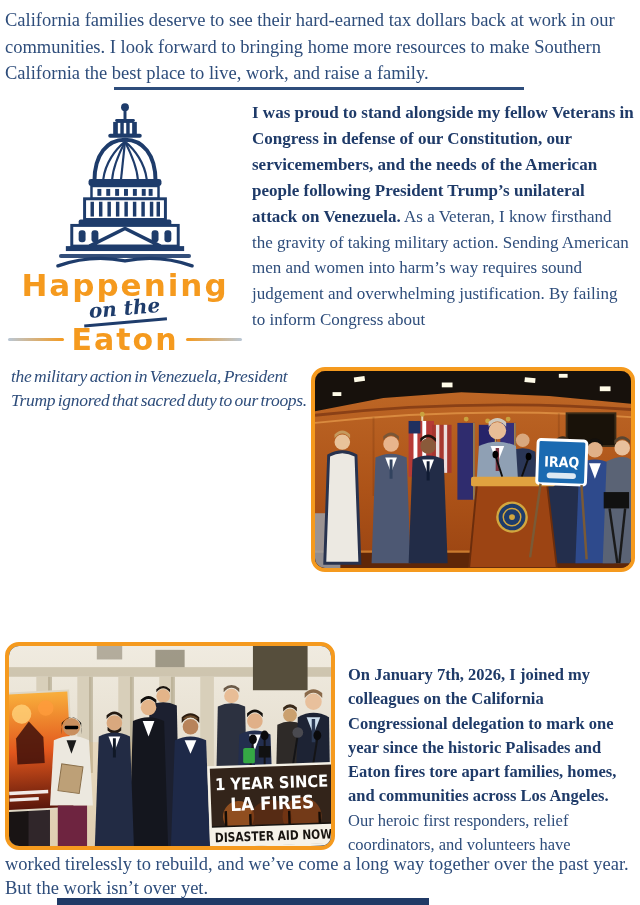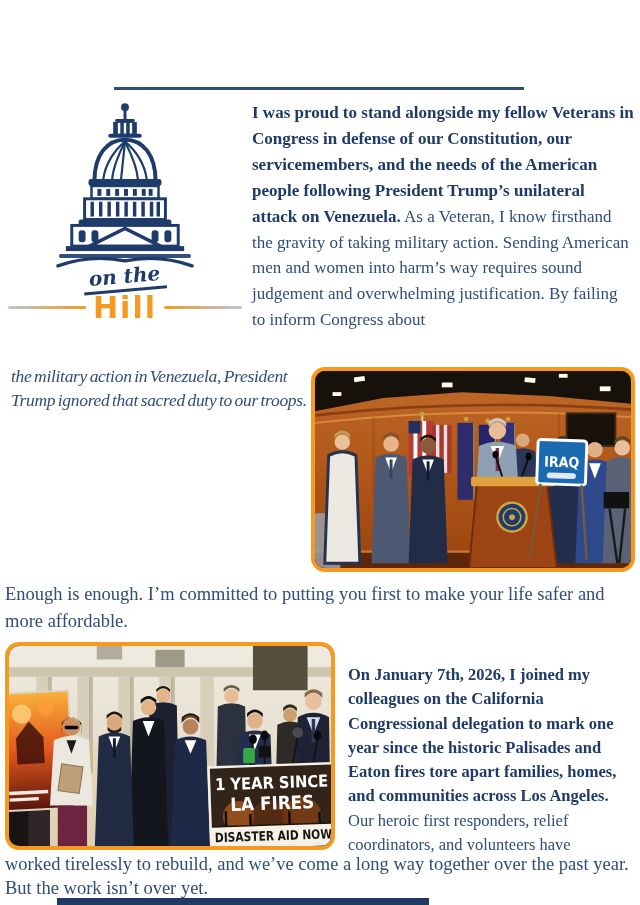--- a/index.html
+++ b/index.html
@@ -42,20 +42,21 @@
   .photo2{left:5px;top:642px;width:330px;height:208px;}
 
   .bottom-bar{left:57px;top:898px;width:372px;height:7px;background:#203a66;}
   .sign-font{font-family:"DejaVu Sans",sans-serif;font-weight:bold;}
 </style>
 </head>
 <body>
 
 <div class="page">
 
+  <p class="intro abs">California families deserve to see their hard-earned tax dollars back at work in our communities. I look forward to bringing home more resources to make Southern California the best place to live, work, and raise a family.</p>
 
   <div class="divider abs"></div>
 
   <div class="logo abs">
     <svg class="dome" width="138" height="172" viewBox="0 0 140 172">
       <g fill="#1e3c6b">
         <circle cx="70" cy="7" r="4"></circle>
         <rect x="68.5" y="9" width="3" height="11"></rect>
         <rect x="60" y="19" width="20" height="3" rx="1.5"></rect>
         <rect x="58" y="22" width="24" height="13"></rect>
@@ -103,24 +104,25 @@
         <rect x="23" y="132" width="7" height="12" rx="3"></rect>
           <rect x="36" y="132" width="7" height="12" rx="3"></rect>
         <rect x="97" y="132" width="7" height="12" rx="3"></rect>
           <rect x="110" y="132" width="7" height="12" rx="3"></rect>
       </g>
       <path d="M34,148 L70,130 L106,148 Z" fill="#fff" stroke="#1e3c6b" stroke-width="3.5"></path>
       <rect x="10" y="148" width="120" height="5" fill="#1e3c6b"></rect>
       <rect x="3" y="156" width="134" height="4" rx="2" fill="#1e3c6b" opacity="0.9"></rect>
       <path d="M2,168 Q36,156 70,163 Q104,156 138,168" fill="none" stroke="#1e3c6b" stroke-width="3.5" stroke-linecap="round"></path>
     </svg>
+    <div class="lg-happening">Happening</div>
     <div class="lg-onthe-wrap"><span class="lg-onthe">on the</span></div>
     <div class="lg-hill-row">
       <span class="hl hl-l"></span>
-      <span class="lg-hill">Hill</span>
+      <span class="lg-hill">Eaton</span>
       <span class="hl hl-r"></span>
     </div>
   </div>
 
   <p class="colA abs">
     <span class="b">I was proud to stand alongside my fellow Veterans in Congress in defense of our Constitution, our servicemembers, and the needs of the American people following President Trump’s unilateral attack on Venezuela.</span>
     <span>As a Veteran, I know firsthand the gravity of taking military action. Sending American men and women into harm’s way requires sound judgement and overwhelming justification. By failing to inform Congress about</span>
   </p>
 
   <div class="colB abs">
@@ -244,21 +246,20 @@
       <g transform="rotate(2 252 96)">
         <rect x="228" y="72" width="50" height="46" rx="3" fill="#1b6ab1" stroke="#ffffff" stroke-width="3"></rect>
         <text x="253" y="100" text-anchor="middle" fill="#ffffff" font-size="15" class="sign-font" textLength="36" lengthAdjust="spacingAndGlyphs">IRAQ</text>
         <rect x="238" y="106" width="30" height="6" rx="3" fill="rgba(255,255,255,0.85)"></rect>
         <line x1="232" y1="118" x2="224" y2="195" stroke="#7a5a36" stroke-width="2.5"></line>
         <line x1="274" y1="118" x2="282" y2="195" stroke="#7a5a36" stroke-width="2.5"></line>
       </g>
     </svg>
   </div>
 
-  <p class="parC abs">Enough is enough. I’m committed to putting you first to make your life safer and more affordable.</p>
 
   <div class="photo photo2 abs">
     <svg viewBox="0 0 330 208" preserveAspectRatio="none">
       <defs>
         <linearGradient id="bldg" x1="0" y1="0" x2="0" y2="1">
           <stop offset="0" stop-color="#f0ebe0"></stop>
             <stop offset="1" stop-color="#dcd3c0"></stop>
         </linearGradient>
         <linearGradient id="fireGrad" x1="0" y1="0" x2="0" y2="1">
           <stop offset="0" stop-color="#f9b03c"></stop>

